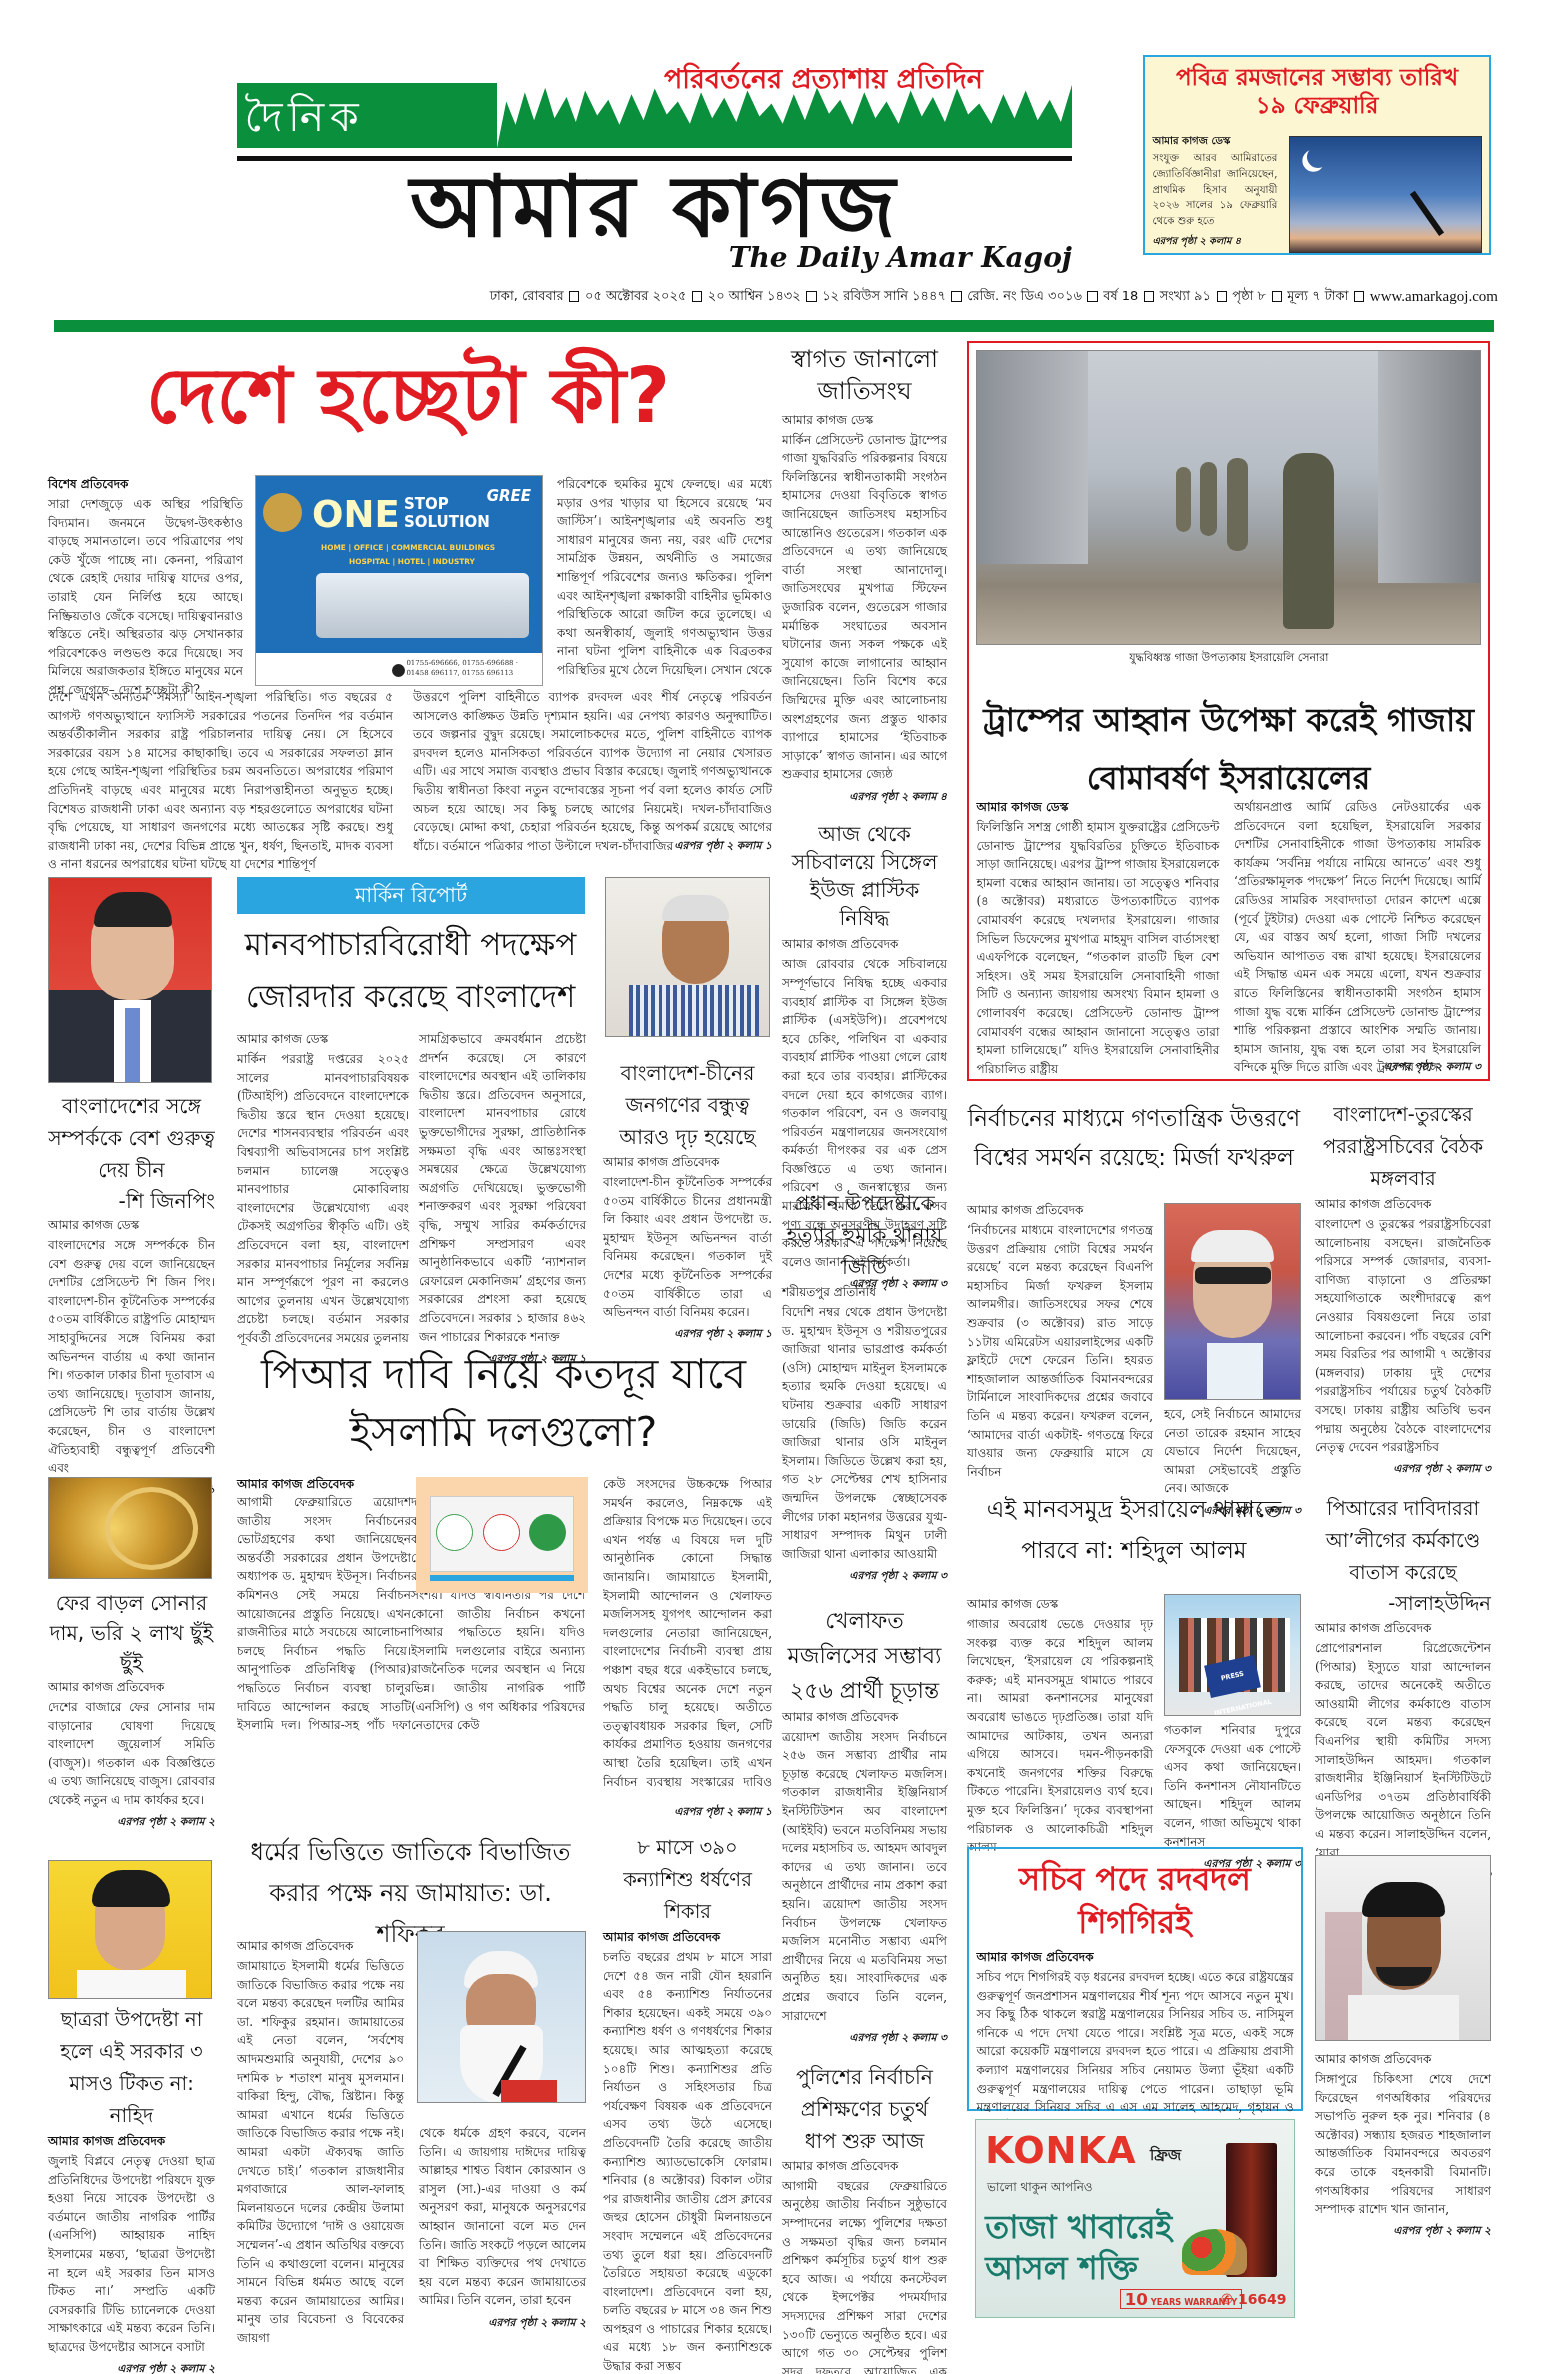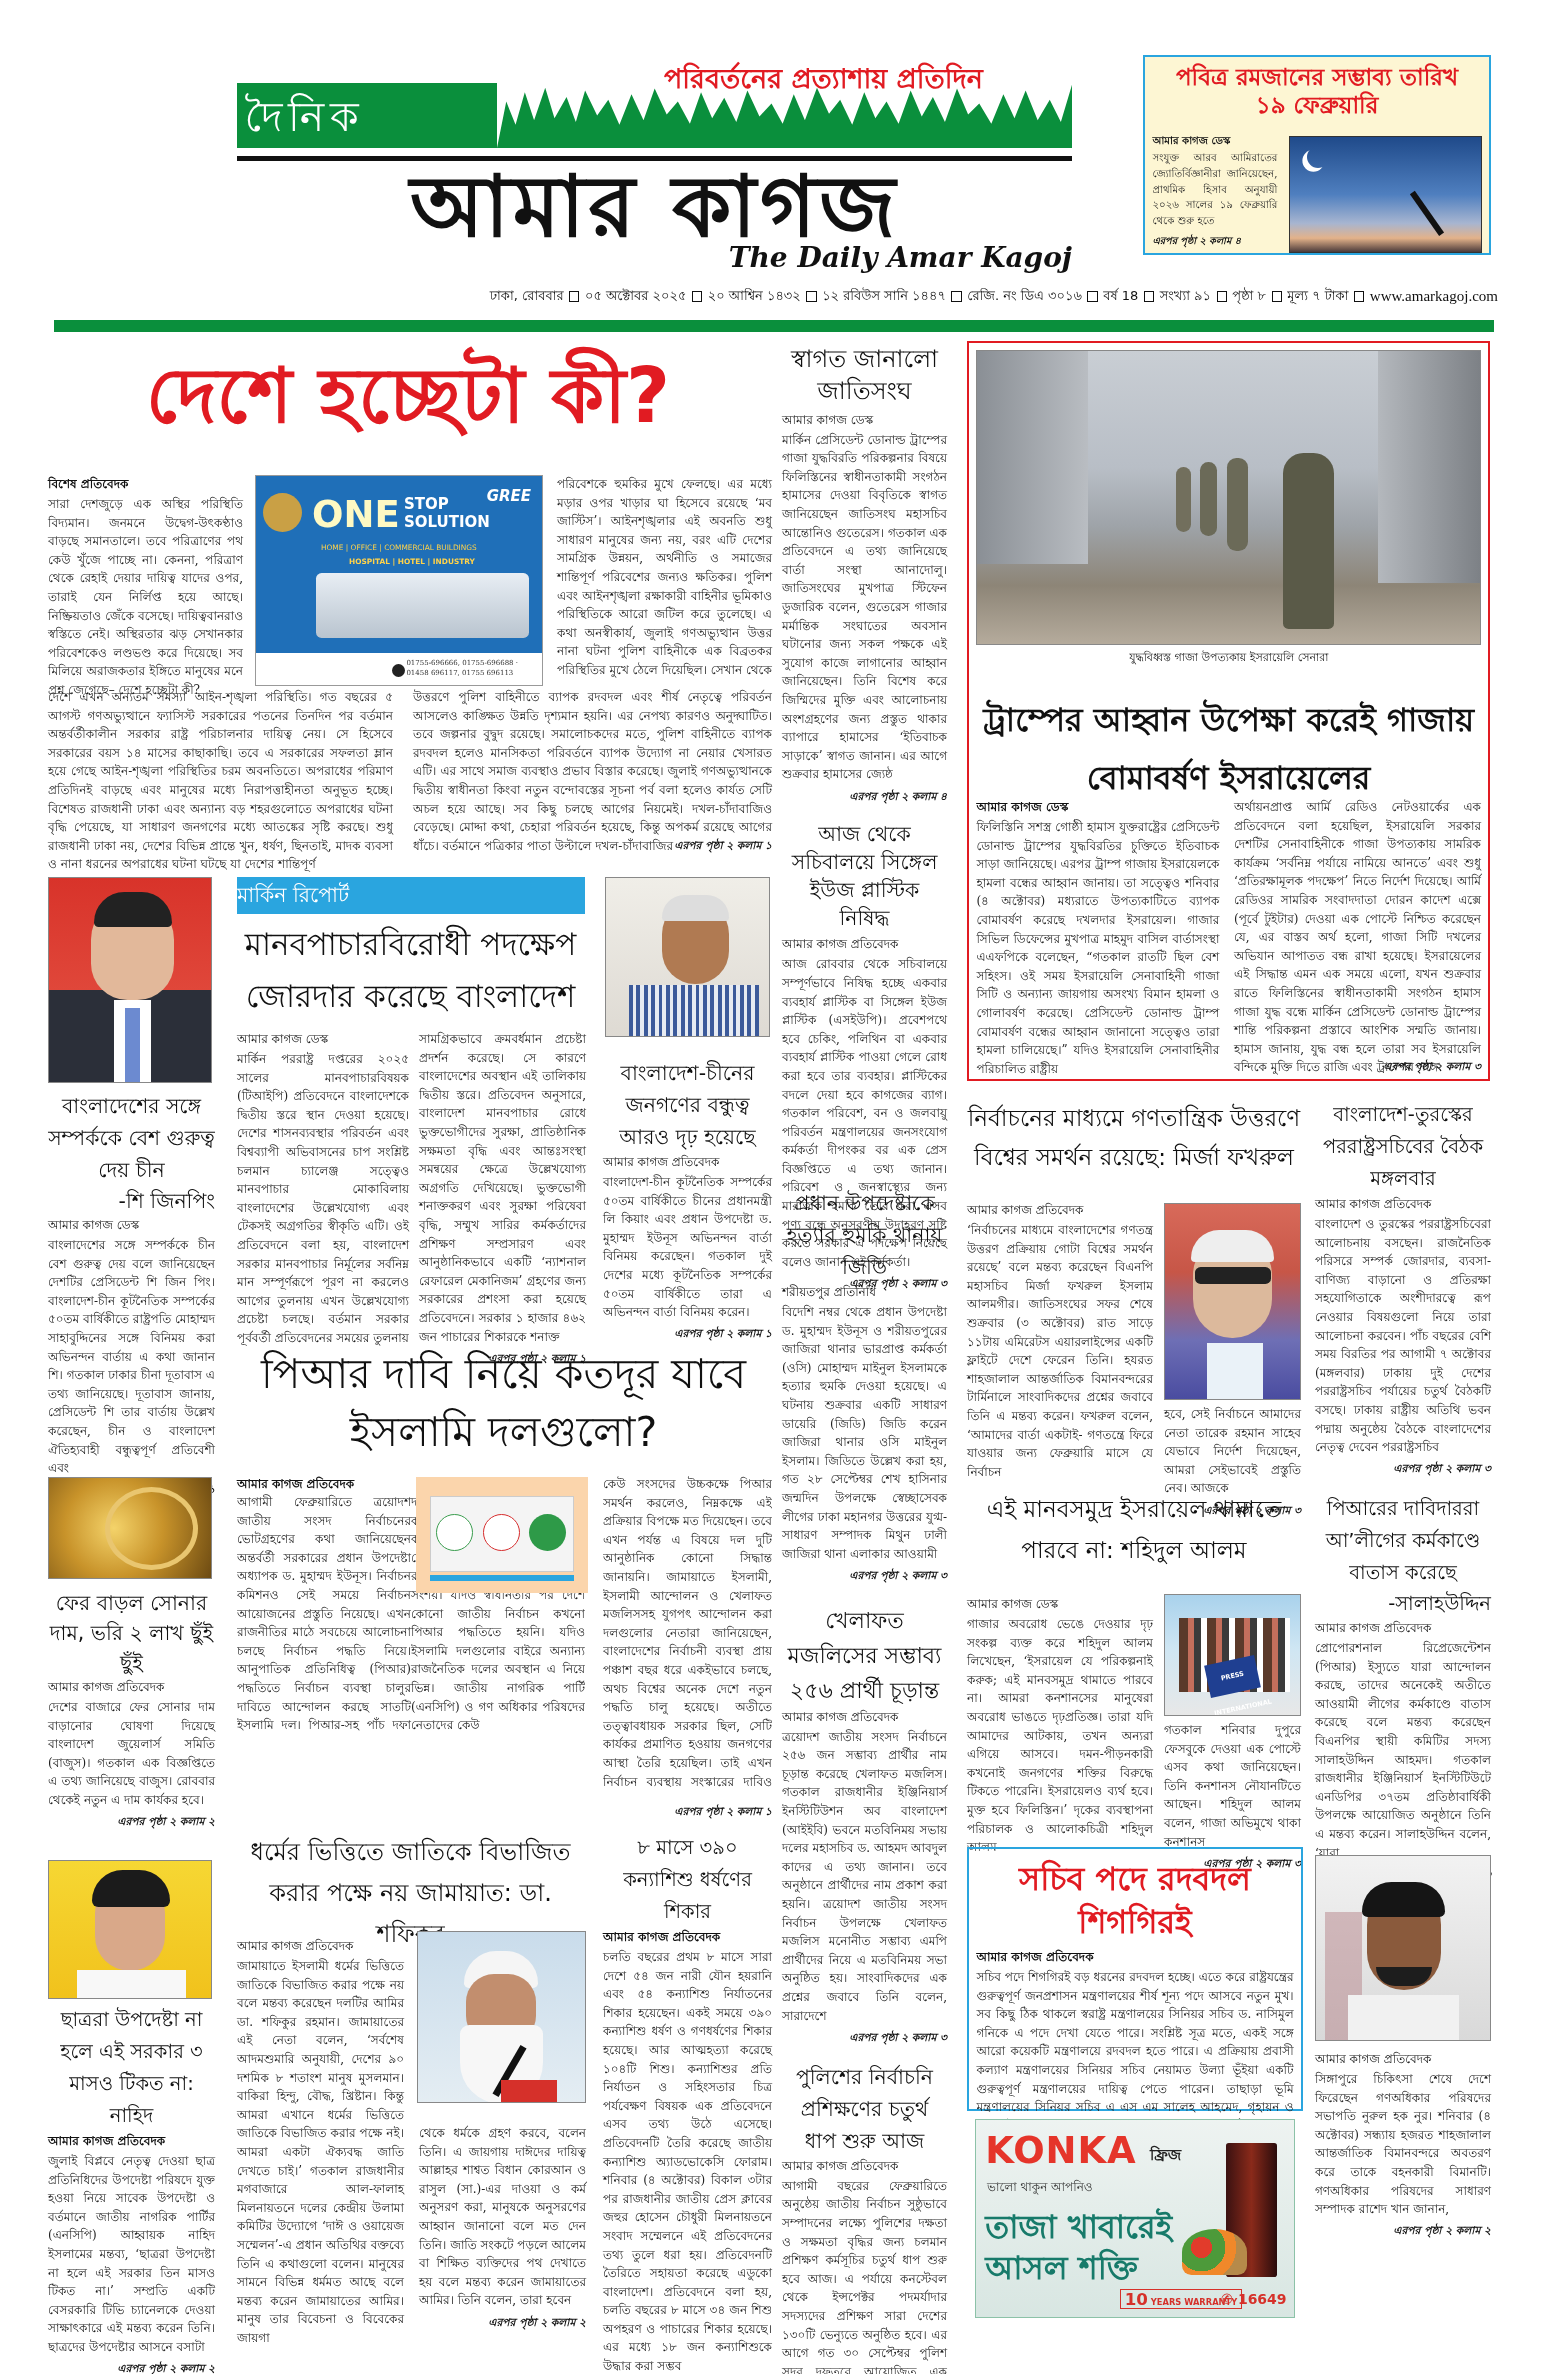--- a/index.html
+++ b/index.html
@@ -71,21 +71,21 @@
 <div class="abs" style="left:48px;top:475px;width:195px">
   <span class="byline">বিশেষ প্রতিবেদক</span>
   <div class="body">সারা দেশজুড়ে এক অস্থির পরিস্থিতি বিদ্যমান। জনমনে উদ্বেগ-উৎকণ্ঠাও বাড়ছে সমানতালে। তবে পরিত্রাণের পথ কেউ খুঁজে পাচ্ছে না। কেননা, পরিত্রাণ থেকে রেহাই দেয়ার দায়িত্ব যাদের ওপর, তারাই যেন নির্লিপ্ত হয়ে আছে। নিষ্ক্রিয়তাও জেঁকে বসেছে। দায়িত্ববানরাও স্বস্তিতে নেই। অস্থিরতার ঝড় সেখানকার পরিবেশকেও লণ্ডভণ্ড করে দিয়েছে। সব মিলিয়ে অরাজকতার ইঙ্গিতে মানুষের মনে প্রশ্ন জেগেছে– দেশে হচ্ছেটা কী?</div>
 </div>
 
 <div class="abs" style="left:255px;top:475px;width:288px;height:211px;background:#1f6fb8;border:0.9px solid #999;overflow:hidden">
   <div class="abs" style="right:11px;top:11px;color:#fff;font-family:'DejaVu Sans',sans-serif;font-weight:bold;font-style:italic;font-size:15px">GREE</div>
   <div class="abs" style="left:56px;top:16.7px;color:#fef9c3;font-family:'DejaVu Sans',sans-serif;font-weight:bold;font-size:37px">ONE</div>
   <div class="abs" style="left:148px;top:18.6px;color:#fff;font-family:'DejaVu Sans',sans-serif;font-weight:bold;font-size:15px">STOP</div>
   <div class="abs" style="left:148px;top:37px;color:#fff;font-family:'DejaVu Sans',sans-serif;font-weight:bold;font-size:15px">SOLUTION</div>
-  <div class="abs" style="left:65px;top:67px;color:#ffd24a;font-family:'DejaVu Sans',sans-serif;font-size:7.4px;font-weight:normal">HOME | OFFICE | COMMERCIAL BUILDINGS</div>
+  <div class="abs" style="left:65px;top:67px;color:#ffd24a;font-family:'DejaVu Sans',sans-serif;font-size:7.4px;font-weight:bold">HOME | OFFICE | COMMERCIAL BUILDINGS</div>
   <div class="abs" style="left:93px;top:81px;color:#ffd24a;font-family:'DejaVu Sans',sans-serif;font-size:7.4px;font-weight:bold">HOSPITAL | HOTEL | INDUSTRY</div>
   <div class="abs" style="left:60px;top:97px;width:213px;height:65px;background:linear-gradient(180deg,#e8eef4,#b9c4cf);border-radius:5.6px"></div>
   <div class="abs" style="left:7.4px;top:16.7px;width:39px;height:39px;border-radius:50%;background:#c9a045"></div>
   <div class="abs" style="left:0;bottom:0;width:100%;height:32px;background:#fff"></div>
   <div class="abs" style="right:5.6px;bottom:7.4px;width:130px;color:#333;font-size:7px;line-height:1.3">01755-696666, 01755-696688 · 01458 696117, 01755 696113</div>
   <div class="abs" style="right:137px;bottom:8.3px;width:13px;height:13px;border-radius:50%;background:#222"></div>
 </div>
 
 <div class="abs" style="left:557px;top:475px;width:215px">
   <div class="body">পরিবেশকে হুমকির মুখে ফেলছে। এর মধ্যে মড়ার ওপর খাড়ার ঘা হিসেবে রয়েছে ‘মব জাস্টিস’। আইনশৃঙ্খলার এই অবনতি শুধু সাধারণ মানুষের জন্য নয়, বরং এটি দেশের সামগ্রিক উন্নয়ন, অর্থনীতি ও সমাজের শান্তিপূর্ণ পরিবেশের জন্যও ক্ষতিকর। পুলিশ এবং আইনশৃঙ্খলা রক্ষাকারী বাহিনীর ভূমিকাও পরিস্থিতিকে আরো জটিল করে তুলেছে। এ কথা অনস্বীকার্য, জুলাই গণঅভ্যুত্থান উত্তর নানা ঘটনা পুলিশ বাহিনীকে এক বিব্রতকর পরিস্থিতির মুখে ঠেলে দিয়েছিল। সেখান থেকে</div>
@@ -132,21 +132,21 @@
   </div>
 </div>
 
 <div class="abs photo" style="left:48px;top:877px;width:164px;height:206px;background:linear-gradient(180deg,#d8332a 0%,#e0473a 55%,#2b2f39 55%,#2b2f39 100%)">
   <div class="abs" style="left:42px;top:20.4px;width:83px;height:102px;border-radius:42px 42px 37px 37px;background:#e2b89a"></div>
   <div class="abs" style="left:45px;top:14px;width:78px;height:35px;border-radius:37px 37px 5.6px 5.6px;background:#222"></div>
   <div class="abs" style="left:65px;top:122px;width:37px;height:83px;background:#fff"></div>
   <div class="abs" style="left:76px;top:130px;width:15px;height:76px;background:#6c8ad0"></div>
 </div>
 
-<div class="abs" style="left:237px;top:877px;width:348px;height:37px;background:#2aa5df;text-align:left">
+<div class="abs" style="left:237px;top:877px;width:348px;height:37px;background:#2aa5df;text-align:center">
   <span style="color:#fff;font-family:'DejaVu Sans',sans-serif;font-size:20.4px;line-height:37px">মার্কিন রিপোর্ট</span>
 </div>
 <div class="abs hd" style="left:232px;top:918px;width:357px;font-size:31px;line-height:52px;font-weight:normal">মানবপাচারবিরোধী পদক্ষেপ জোরদার করেছে বাংলাদেশ</div>
 
 <div class="abs photo" style="left:605px;top:877px;width:165px;height:160px;background:linear-gradient(180deg,#f0eee8 0%,#dedad3 100%)">
   <div class="abs" style="left:56px;top:23px;width:67px;height:83px;border-radius:33px;background:#b07a52"></div>
   <div class="abs" style="left:56px;top:16.7px;width:67px;height:26px;border-radius:33px 33px 5.6px 5.6px;background:#ddd"></div>
   <div class="abs" style="left:23px;top:107px;width:130px;height:56px;background:repeating-linear-gradient(90deg,#3c5a9a 0 3.7px,#e7ebf2 3.7px 7.4px)"></div>
 </div>
 

